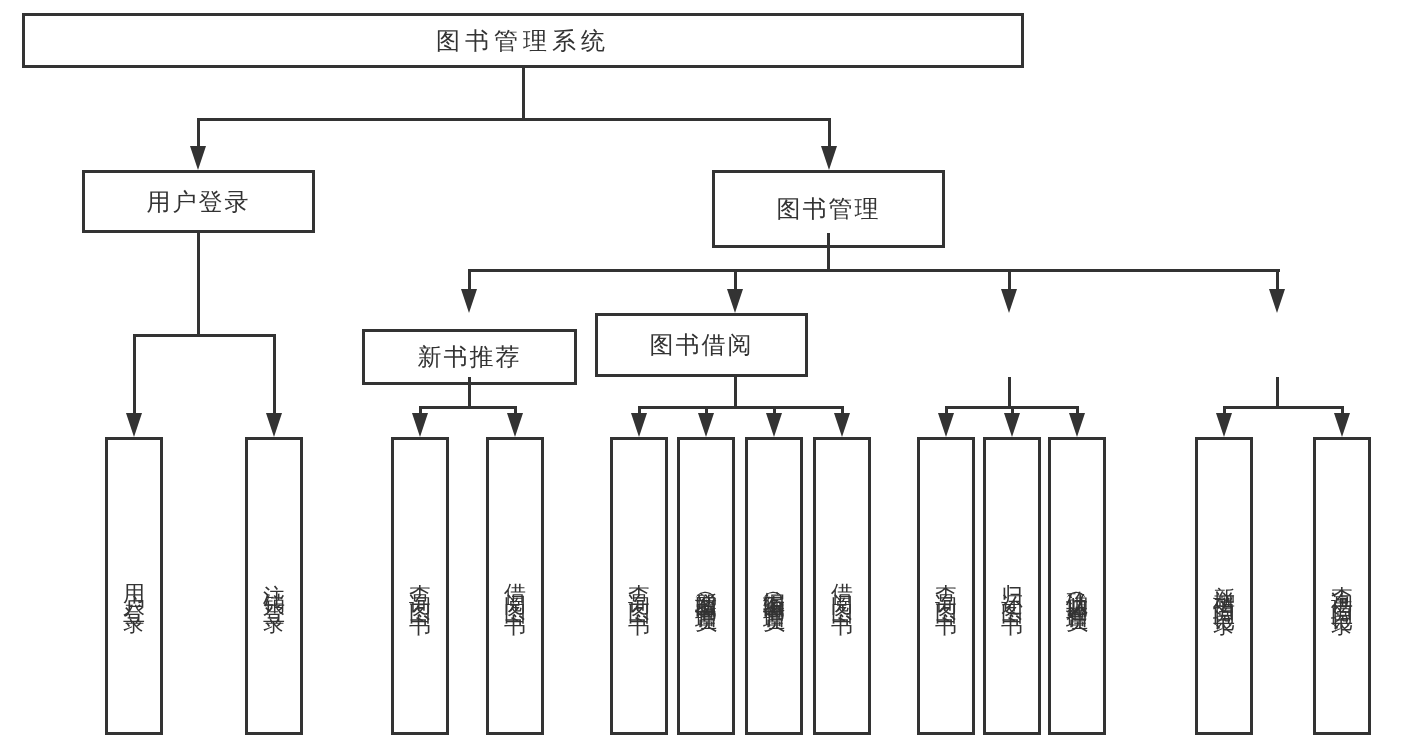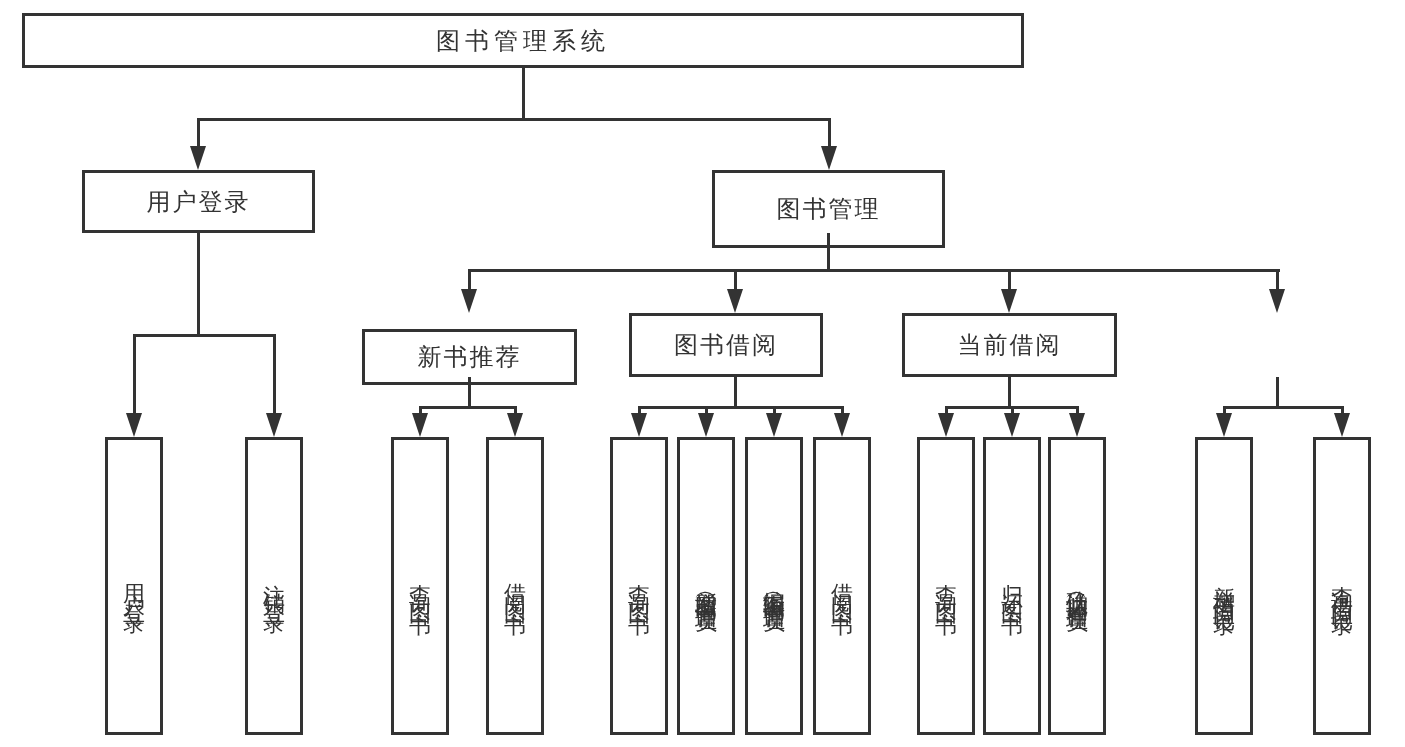--- a/index.html
+++ b/index.html
@@ -66,25 +66,22 @@
   <div class="node lvl" style="left:82px;top:170px;width:233px;height:63px;">
     <span>用户登录</span>
   </div>
   <div class="node lvl" style="left:712px;top:170px;width:233px;height:78px;">
     <span>图书管理</span>
   </div>
 
   <div class="node lvl" style="left:362px;top:313px;width:215px;height:56px;margin-top:16px;">
     <span>新书推荐</span>
   </div>
-  <div class="node lvl" style="left:629px;top:313px;width:194px;height:64px;">
+  <div class="node lvl" style="left:595px;top:313px;width:213px;height:64px;">
     <span>图书借阅</span>
-  </div>
-  <div class="node lvl" style="left:902px;top:313px;width:215px;height:64px;">
-    <span>当前借阅</span>
   </div>
 
   <div class="node leaf" style="left:105px;top:437px;width:58px;height:298px;">
     <span style="letter-spacing: 10px;">用户登录</span>
   </div>
   <div class="node leaf" style="left:245px;top:437px;width:58px;height:298px;">
     <span style="letter-spacing: 10px;">注销登录</span>
   </div>
   <div class="node leaf" style="left:391px;top:437px;width:58px;height:298px;">
     <span style="letter-spacing: 10px;">查询图书</span>

